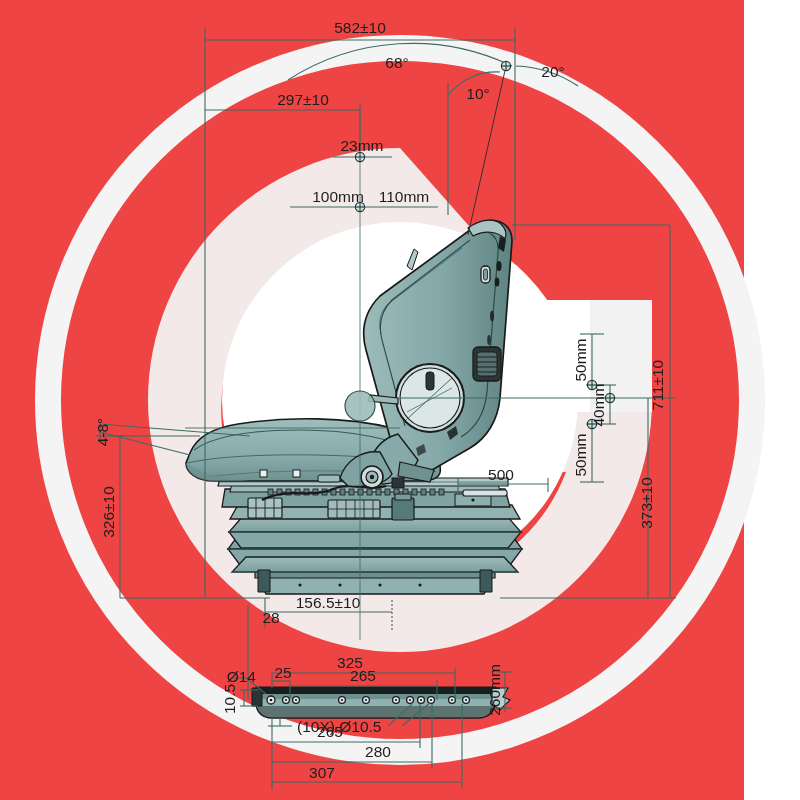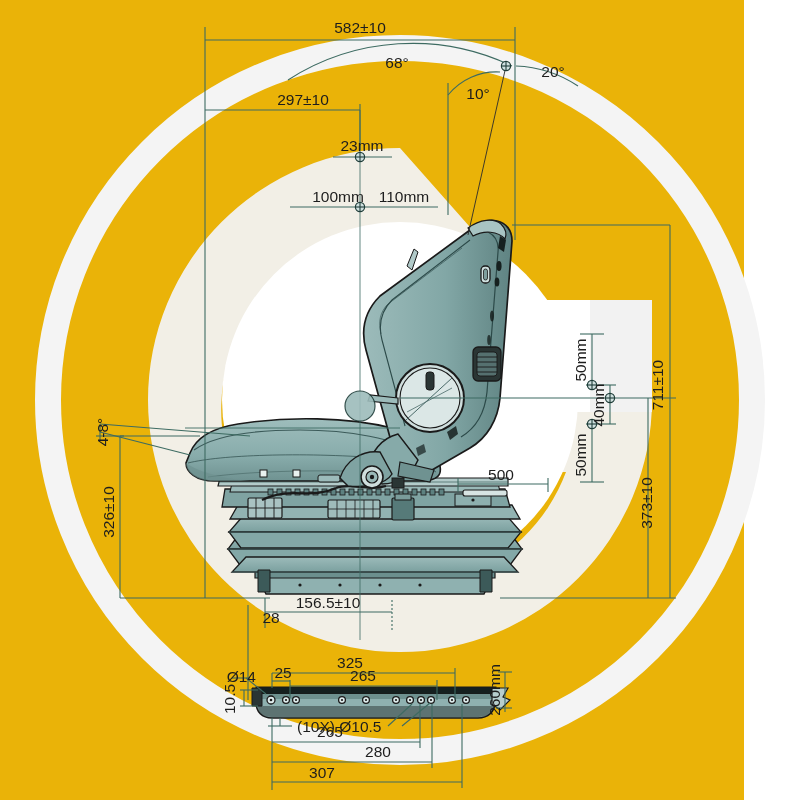--- a/index.html
+++ b/index.html
@@ -1,20 +1,20 @@
 <!DOCTYPE html>
 <html><head>
 <meta charset="utf-8">
 <style>
   html,body{margin:0;padding:0;background:#fff;}
   body{
     font-family:"Liberation Sans", sans-serif;
     width:800px;height:800px;overflow:hidden;
   }
-  #stage{position:relative;width:744px;height:800px;background:#eab308;}
+  #stage{position:relative;width:744px;height:800px;background:#ef4444;}
   svg{display:block;}
   .dimtxt{
     font-family:"Liberation Sans", sans-serif;
     font-size:15.5px;
     fill:#1d1d1d;
   }
 </style>
 </head>
 <body>
 

